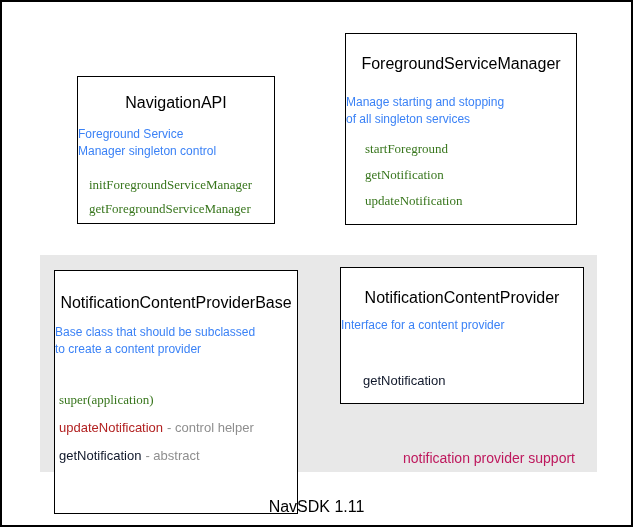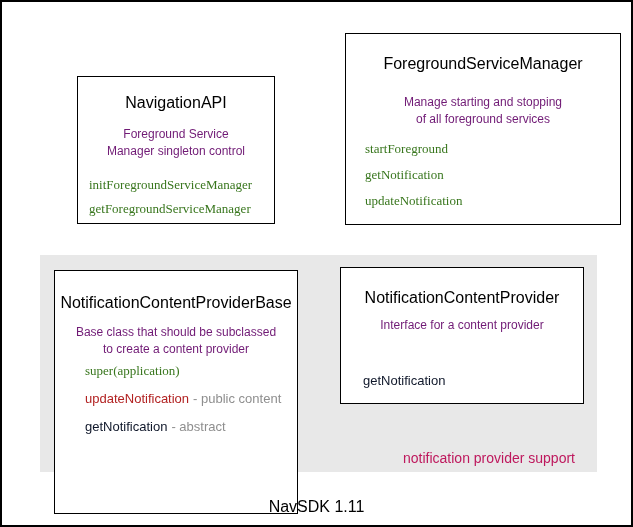--- a/index.html
+++ b/index.html
@@ -25,51 +25,51 @@
     color:#be185d;
     white-space:nowrap;
   }
   .class-box{
     position:absolute;
     box-sizing:border-box;
     border:1.5px solid #000;
     background:#ffffff;
   }
   .box-nav{left:75px;top:74px;width:198px;height:148px;}
-  .box-fsm{left:343px;top:31px;width:276px;height:192px;}
+  .box-fsm{left:343px;top:31px;width:232px;height:192px;}
   .box-ncpb{left:52px;top:268px;width:244px;height:244px;}
   .box-ncp{left:338px;top:265px;width:244px;height:137px;}
 
   .class-title{
     display:block;
     text-align:center;
     font-size:16px;
     line-height:20px;
     white-space:nowrap;
   }
   .box-nav .class-title{margin-top:16px;}
   .box-fsm .class-title{margin-top:20px;}
   .box-ncpb .class-title{margin-top:22px;}
   .box-ncp .class-title{margin-top:20px;}
 
   .class-desc{
-    text-align:center;
+    text-align:left;
     font-size:12px;
     line-height:16.5px;
-    color:#701a75;
+    color:#3b82f6;
   }
   .box-nav .class-desc{margin-top:13px;}
   .box-fsm .class-desc{margin-top:20px;}
   .box-ncpb .class-desc{margin-top:11px;}
   .box-ncp .class-desc{margin-top:9px;}
 
   .methods{margin:0;}
   .box-nav .methods{margin-top:17px;padding-left:11px;}
   .box-fsm .methods{margin-top:13px;padding-left:19px;}
-  .box-ncpb .methods{margin-top:5px;padding-left:30px;}
+  .box-ncpb .methods{margin-top:34px;padding-left:4px;}
   .box-ncp .methods{margin-top:38px;padding-left:22px;}
 
   .method{
     font-size:13px;
     line-height:17px;
     white-space:nowrap;
   }
   .box-nav .method{margin-bottom:7px;}
   .box-fsm .method{margin-bottom:9px;}
   .box-ncpb .method{margin-bottom:11px;}
@@ -106,38 +106,38 @@
     <div class="methods">
       <div class="method"><span class="m-green">initForegroundServiceManager</span></div>
       <div class="method"><span class="m-green">getForegroundServiceManager</span></div>
     </div>
   </div>
 
   <div class="class-box box-fsm">
     <span class="class-title">ForegroundServiceManager</span>
     <div class="class-desc">
       <div>Manage starting and stopping</div>
-      <div>of all foreground services</div>
+      <div>of all singleton services</div>
     </div>
     <div class="methods">
       <div class="method"><span class="m-green">startForeground</span></div>
       <div class="method"><span class="m-green">getNotification</span></div>
       <div class="method"><span class="m-green">updateNotification</span></div>
     </div>
   </div>
 
   <div class="class-box box-ncpb">
     <span class="class-title">NotificationContentProviderBase</span>
     <div class="class-desc">
       <div>Base class that should be subclassed</div>
       <div>to create a content provider</div>
     </div>
     <div class="methods">
       <div class="method"><span class="m-green">super(application)</span></div>
-      <div class="method"><span class="m-red">updateNotification</span><span class="m-note">- public content</span></div>
+      <div class="method"><span class="m-red">updateNotification</span><span class="m-note">- control helper</span></div>
       <div class="method"><span class="m-blue">getNotification</span><span class="m-note">- abstract</span></div>
     </div>
   </div>
 
   <div class="class-box box-ncp">
     <span class="class-title">NotificationContentProvider</span>
     <div class="class-desc">
       <div>Interface for a content provider</div>
     </div>
     <div class="methods">

